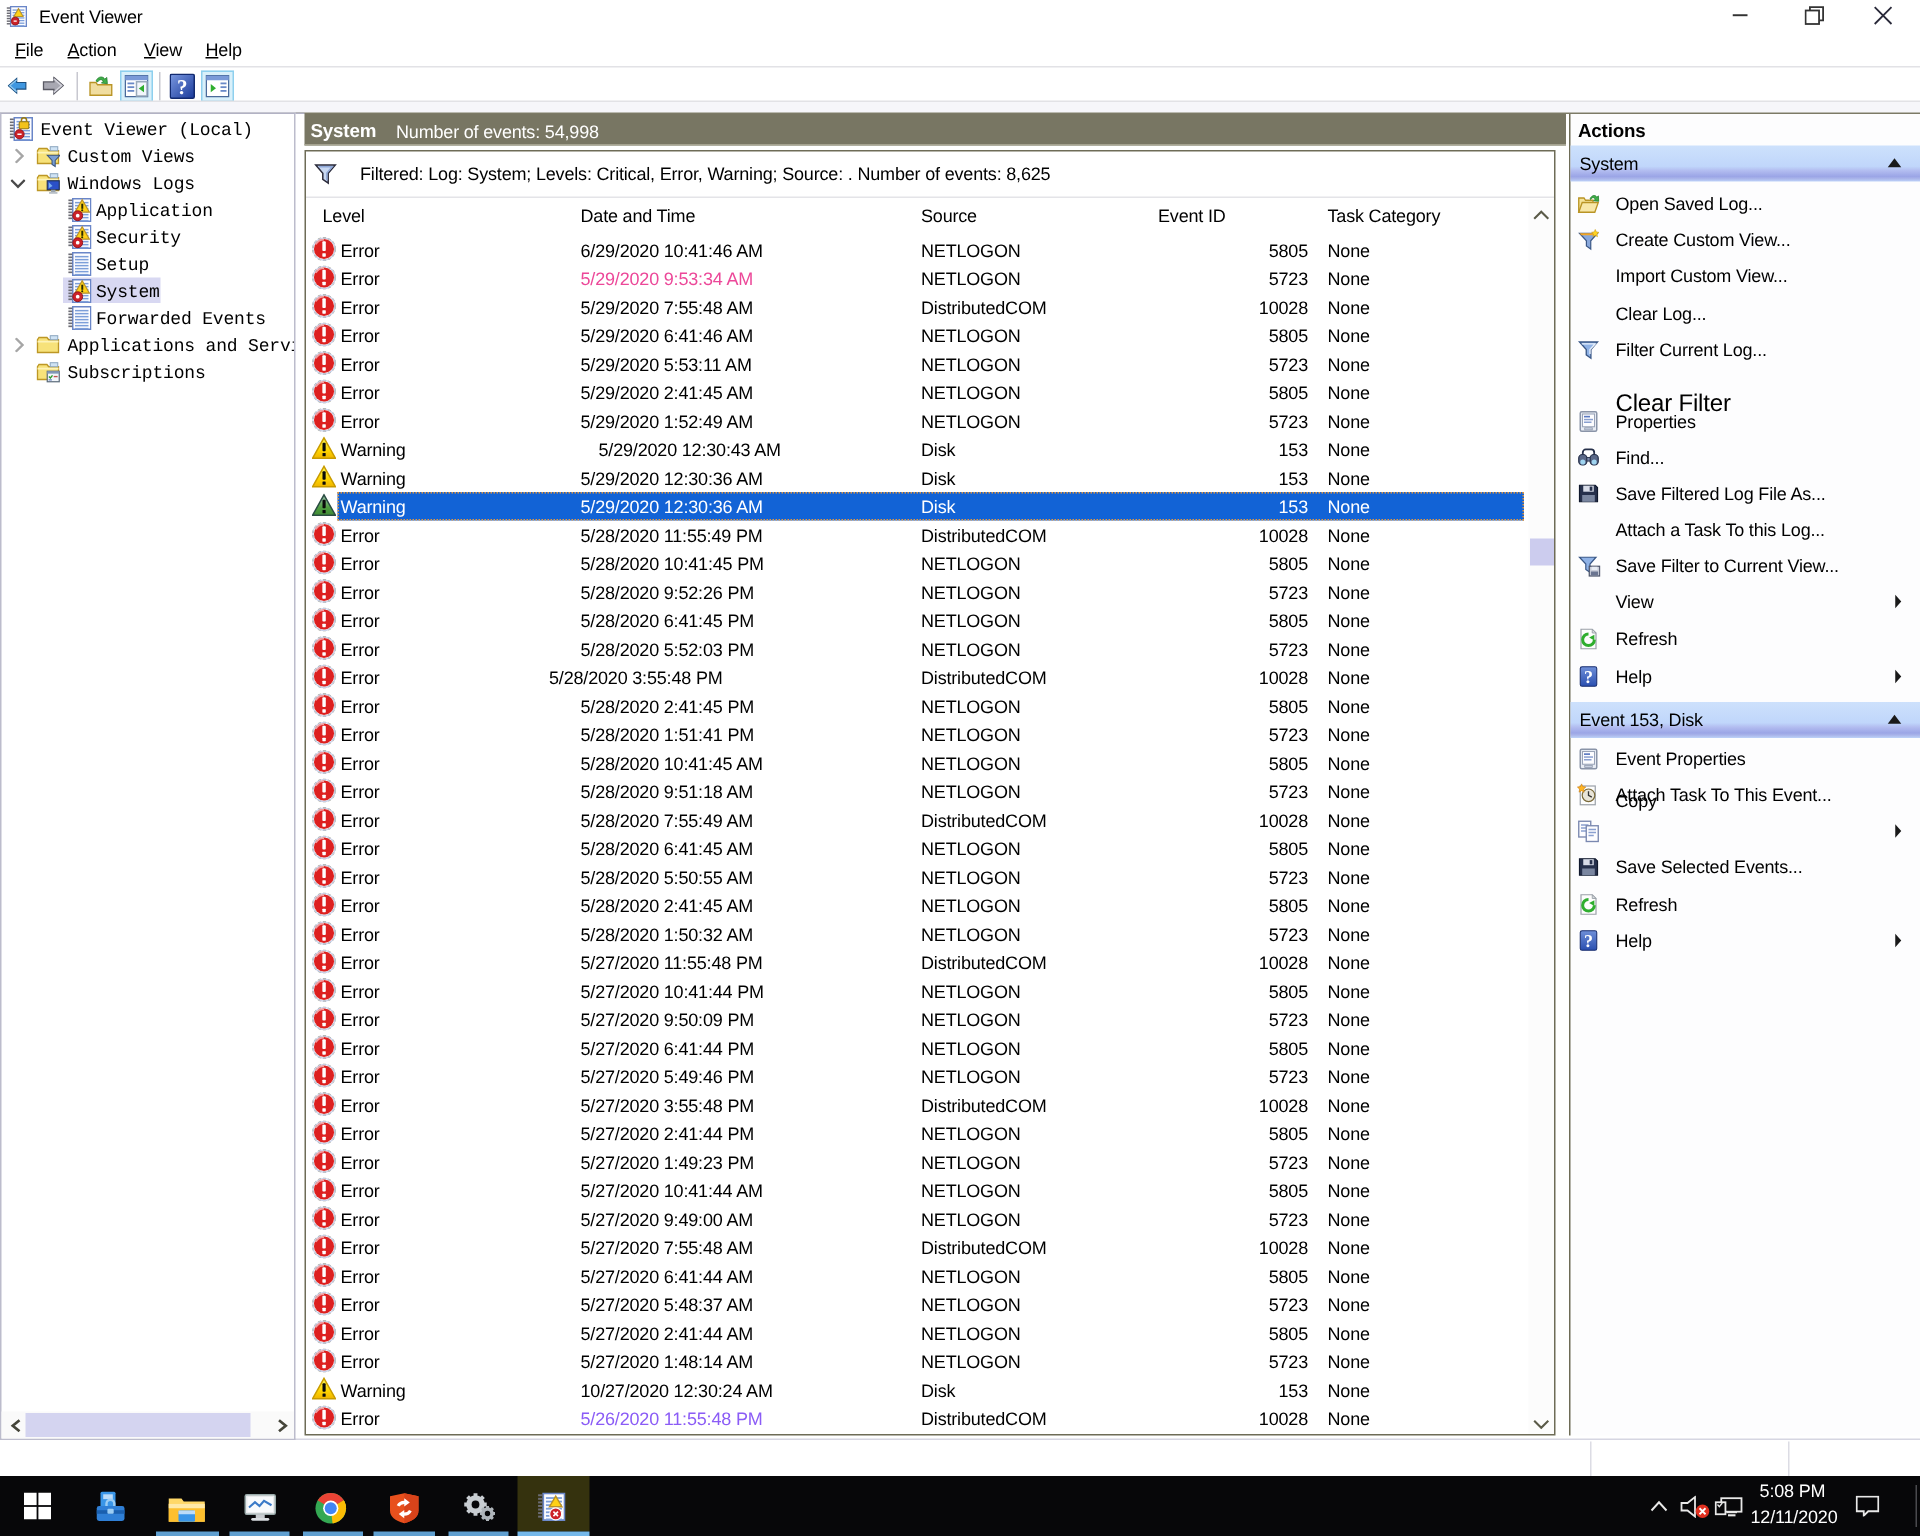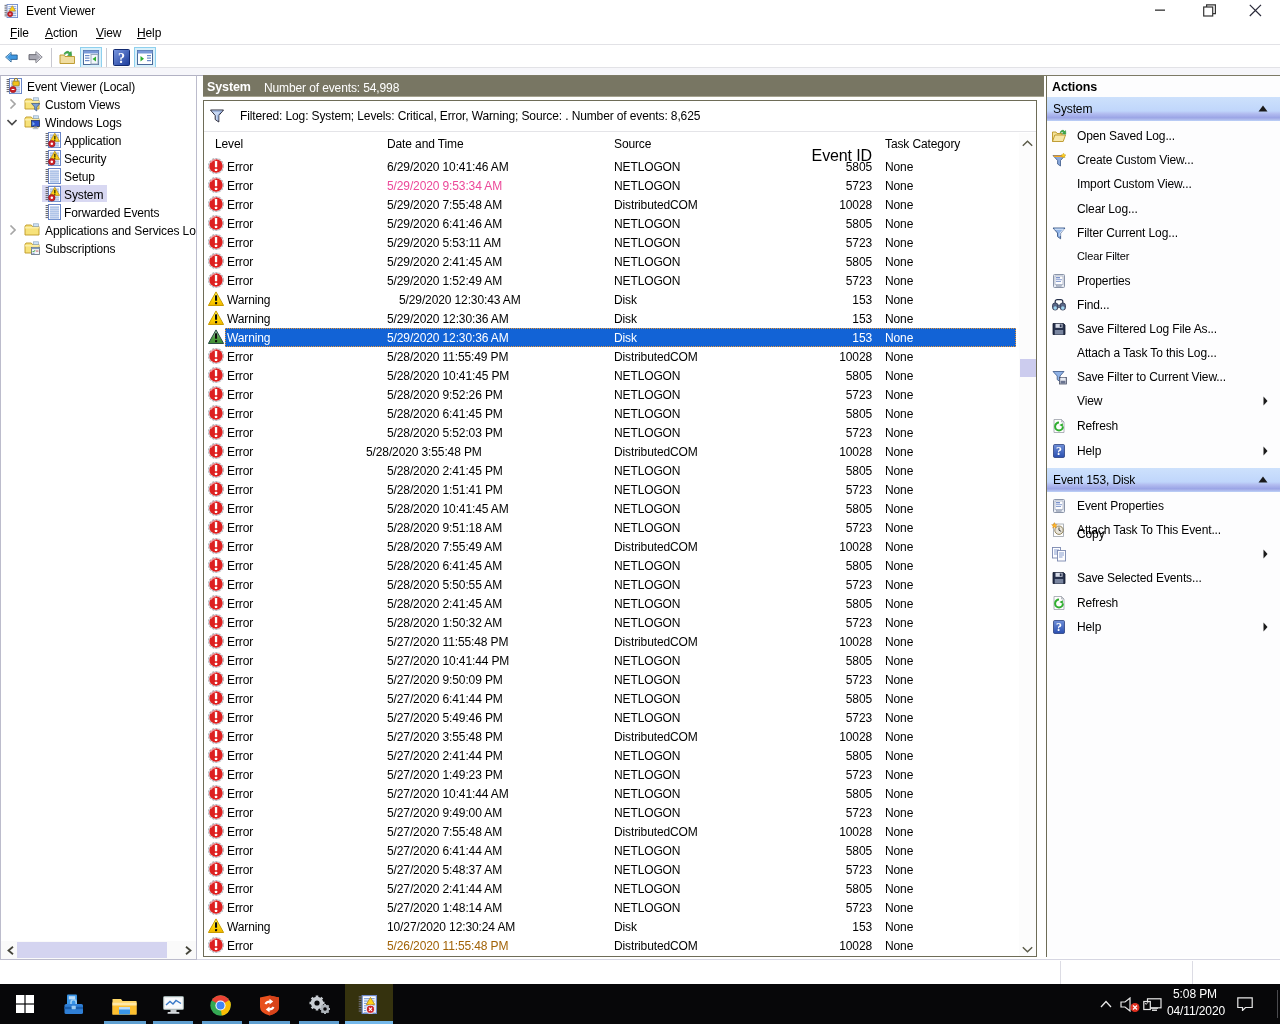--- a/index.html
+++ b/index.html
@@ -1,15 +1,15 @@
 <!DOCTYPE html>
 <html><head><meta charset="utf-8"><style>
 *{margin:0;padding:0;box-sizing:border-box}
 body{width:1280px;height:1024px;position:relative;overflow:hidden;background:#fff;font-family:"Liberation Sans",sans-serif;font-size:12px;color:#000;letter-spacing:-0.12px;}
-.ab{position:absolute;}
+.ab{position:absolute;font-family:Liberation Mono, monospace;}
 .tx{position:absolute;white-space:nowrap;line-height:1;}
 </style></head><body>
 <svg style="position:absolute;left:4px;top:4px" width="14" height="14" viewBox="0 0 16 16">
     <rect x="3.5" y="0.5" width="12" height="15" fill="#fdfdff" stroke="#6a86c8"></rect>
     <rect x="5" y="2.6" width="9" height="1" fill="#7d9fd9"></rect>
     <rect x="5" y="4.6" width="9" height="1" fill="#7d9fd9"></rect>
     <rect x="5" y="6.6" width="9" height="1" fill="#7d9fd9"></rect>
     <rect x="5" y="8.6" width="9" height="1" fill="#7d9fd9"></rect>
     <rect x="5" y="10.6" width="9" height="1" fill="#7d9fd9"></rect>
     <rect x="5" y="12.6" width="9" height="1" fill="#7d9fd9"></rect>
@@ -277,21 +277,21 @@
 <div class="ab" style="left:203px;top:100px;width:834px;height:857px;background:#fff;border:1px solid #6e6c57"></div>
 <svg style="position:absolute;left:209px;top:108px" width="16" height="16" viewBox="0 0 16 16">
     <path d="M1.5 2 L14.5 2 L9.8 7.5 L9.8 14 L6.2 11.5 L6.2 7.5 Z" fill="#c8d8f2" stroke="#2a2a3a" stroke-width="1"></path>
     <path d="M3.5 3.2 L12.5 3.2 L8.9 7.4 L8.9 12.2" fill="none" stroke="#8fa8d8" stroke-width="1"></path>
   </svg>
 <div class="tx" style="left:240px;top:110px;font-size:12px">Filtered: Log: System; Levels: Critical, Error, Warning; Source: . Number of events: 8,625</div>
 <div class="ab" style="left:204px;top:131px;width:832px;height:1px;background:#e4e4e8"></div>
 <div class="tx" style="left:215px;top:138px;font-size:12px">Level</div>
 <div class="tx" style="left:387px;top:138px;font-size:12px">Date and Time</div>
 <div class="tx" style="left:614px;top:138px;font-size:12px">Source</div>
-<div class="tx" style="left:772px;top:148px;width:100px;text-align:right;font-size:16px">Event ID</div>
+<div class="tx" style="left:772px;top:138px;width:100px;text-align:left;font-size:12px">Event ID</div>
 <div class="tx" style="left:885px;top:138px;font-size:12px">Task Category</div>
 <svg style="position:absolute;left:208px;top:158px" width="16" height="16" viewBox="0 0 16 16">
     <circle cx="8" cy="8" r="7.4" fill="none" stroke="#a2a28e" stroke-width="1.1" stroke-dasharray="2 1.4"></circle>
     <circle cx="8" cy="8" r="7.4" fill="none" stroke="#c8d0ea" stroke-width="0.7"></circle>
     <circle cx="8" cy="8" r="6.7" fill="#dd2020"></circle>
     <path d="M8 1.7 A6.3 6.3 0 0 0 2.5 4.9" stroke="#f09da0" stroke-width="1.2" fill="none"></path>
     <rect x="6.9" y="2.9" width="2.3" height="6.4" rx="0.6" fill="#fff"></rect>
     <rect x="6.9" y="10.8" width="2.3" height="2.3" rx="0.4" fill="#fff"></rect>
   </svg>
 <div class="tx" style="left:227px;top:161px;color:#000">Error</div>
@@ -838,21 +838,21 @@
 <div class="tx" style="left:885px;top:921px;color:#000">None</div>
 <svg style="position:absolute;left:208px;top:937px" width="16" height="16" viewBox="0 0 16 16">
     <circle cx="8" cy="8" r="7.4" fill="none" stroke="#a2a28e" stroke-width="1.1" stroke-dasharray="2 1.4"></circle>
     <circle cx="8" cy="8" r="7.4" fill="none" stroke="#c8d0ea" stroke-width="0.7"></circle>
     <circle cx="8" cy="8" r="6.7" fill="#dd2020"></circle>
     <path d="M8 1.7 A6.3 6.3 0 0 0 2.5 4.9" stroke="#f09da0" stroke-width="1.2" fill="none"></path>
     <rect x="6.9" y="2.9" width="2.3" height="6.4" rx="0.6" fill="#fff"></rect>
     <rect x="6.9" y="10.8" width="2.3" height="2.3" rx="0.4" fill="#fff"></rect>
   </svg>
 <div class="tx" style="left:227px;top:940px;color:#000">Error</div>
-<div class="tx" style="left:387px;top:940px;color:#a16207">5/26/2020 11:55:48 PM</div>
+<div class="tx" style="left:387px;top:940px;color:#8b5cf6">5/26/2020 11:55:48 PM</div>
 <div class="tx" style="left:614px;top:940px;color:#000">DistributedCOM</div>
 <div class="tx" style="left:772px;top:940px;width:100px;text-align:right;color:#000">10028</div>
 <div class="tx" style="left:885px;top:940px;color:#000">None</div>
 <div class="ab" style="left:1019px;top:133px;width:17px;height:823px;background:#fcfcfc"></div>
 <svg style="position:absolute;left:1022px;top:140px" width="11" height="7" viewBox="0 0 11 7">
     <path d="M0.8 5.8 L5.5 1.2 L10.2 5.8" fill="none" stroke="#5a5a48" stroke-width="1.4"></path>
   </svg>
 <svg style="position:absolute;left:1022px;top:946px" width="11" height="7" viewBox="0 0 11 7">
     <path d="M0.8 1.2 L5.5 5.8 L10.2 1.2" fill="none" stroke="#5a5a48" stroke-width="1.4"></path>
   </svg>
@@ -876,21 +876,21 @@
     <path d="M12.5 1 l0.7 1.6 l1.7 0.3 l-1.3 1.2 l0.4 1.7 l-1.5 -0.9 l-1.5 0.9 l0.4 -1.7 l-1.3 -1.2 l1.7 -0.3 Z" fill="#ffd324" stroke="#c89a10" stroke-width="0.4"></path>
   </svg>
 <div class="tx" style="left:1077px;top:154px;font-size:12px">Create Custom View...</div>
 <div class="tx" style="left:1077px;top:178px;font-size:12px">Import Custom View...</div>
 <div class="tx" style="left:1077px;top:203px;font-size:12px">Clear Log...</div>
 <svg style="position:absolute;left:1051px;top:225px" width="16" height="16" viewBox="0 0 16 16">
     <path d="M2 3 L14 3 L9.6 8 L9.6 13.8 L6.5 11.6 L6.5 8 Z" fill="#8fb2e6" stroke="#3a5786" stroke-width="0.9"></path>
     <path d="M3.5 4.2 L12.5 4.2 L9 8 L9 11" fill="none" stroke="#e8f0fc" stroke-width="0.9"></path>
   </svg>
 <div class="tx" style="left:1077px;top:227px;font-size:12px">Filter Current Log...</div>
-<div class="tx" style="left:1077px;top:251px;font-size:11px">Clear Filter</div>
+<div class="tx" style="left:1077px;top:262px;font-size:16px">Clear Filter</div>
 <svg style="position:absolute;left:1051px;top:273px" width="16" height="16" viewBox="0 0 16 16">
     <rect x="2.5" y="1.5" width="11" height="13" rx="1" fill="#e8ecf4" stroke="#8a94a8"></rect>
     <rect x="4" y="3" width="8" height="8.5" fill="#fdfdff" stroke="#9aa4b8" stroke-width="0.7"></rect>
     <rect x="5" y="4.2" width="4" height="1.1" fill="#5a78c0"></rect>
     <rect x="5" y="6.2" width="6" height="1" fill="#8aa0d0"></rect>
     <rect x="5" y="8" width="5" height="1" fill="#8aa0d0"></rect>
     <rect x="5.5" y="12.2" width="5" height="1.4" fill="#c8d0e0" stroke="#8a94a8" stroke-width="0.5"></rect>
   </svg>
 <div class="tx" style="left:1077px;top:275px;font-size:12px">Properties</div>
 <svg style="position:absolute;left:1051px;top:297px" width="16" height="16" viewBox="0 0 16 16">
@@ -1109,16 +1109,16 @@
     <path d="M13 8.5 L17 12.5 M17 8.5 L13 12.5" stroke="#fff" stroke-width="1.2"></path>
   </svg>
 <svg style="position:absolute;left:1143px;top:998px" width="19" height="14" viewBox="0 0 19 14">
     <rect x="4.5" y="0.8" width="13.5" height="9" fill="none" stroke="#e8e8e8" stroke-width="1.2"></rect>
     <rect x="9" y="11.5" width="5" height="1.4" fill="#e8e8e8"></rect>
     <rect x="8" y="9.8" width="7" height="1" fill="#e8e8e8"></rect>
     <rect x="0.8" y="3.5" width="6.5" height="8" fill="#070709" stroke="#e8e8e8" stroke-width="1.2"></rect>
     <path d="M2 5 l1.2 1.4 l2 -2.4" stroke="#e8e8e8" stroke-width="0.9" fill="none"></path>
   </svg>
 <div class="tx" style="left:1167px;top:988px;width:56px;text-align:center;color:#fff;font-size:12px">5:08 PM</div>
-<div class="tx" style="left:1164px;top:1005px;width:64px;text-align:center;color:#fff;font-size:12px">04/11/2020</div>
+<div class="tx" style="left:1164px;top:1005px;width:64px;text-align:center;color:#fff;font-size:12px">12/11/2020</div>
 <svg style="position:absolute;left:1237px;top:997px" width="16" height="14" viewBox="0 0 16 14">
     <path d="M0.8 0.8 H15.2 V10.5 H8.5 L5.5 13.5 V10.5 H0.8 Z" fill="none" stroke="#e8e8e8" stroke-width="1.2"></path>
   </svg>
 <div class="ab" style="left:1277px;top:990px;width:1px;height:28px;background:#4a4a4e"></div>
 </body></html>

